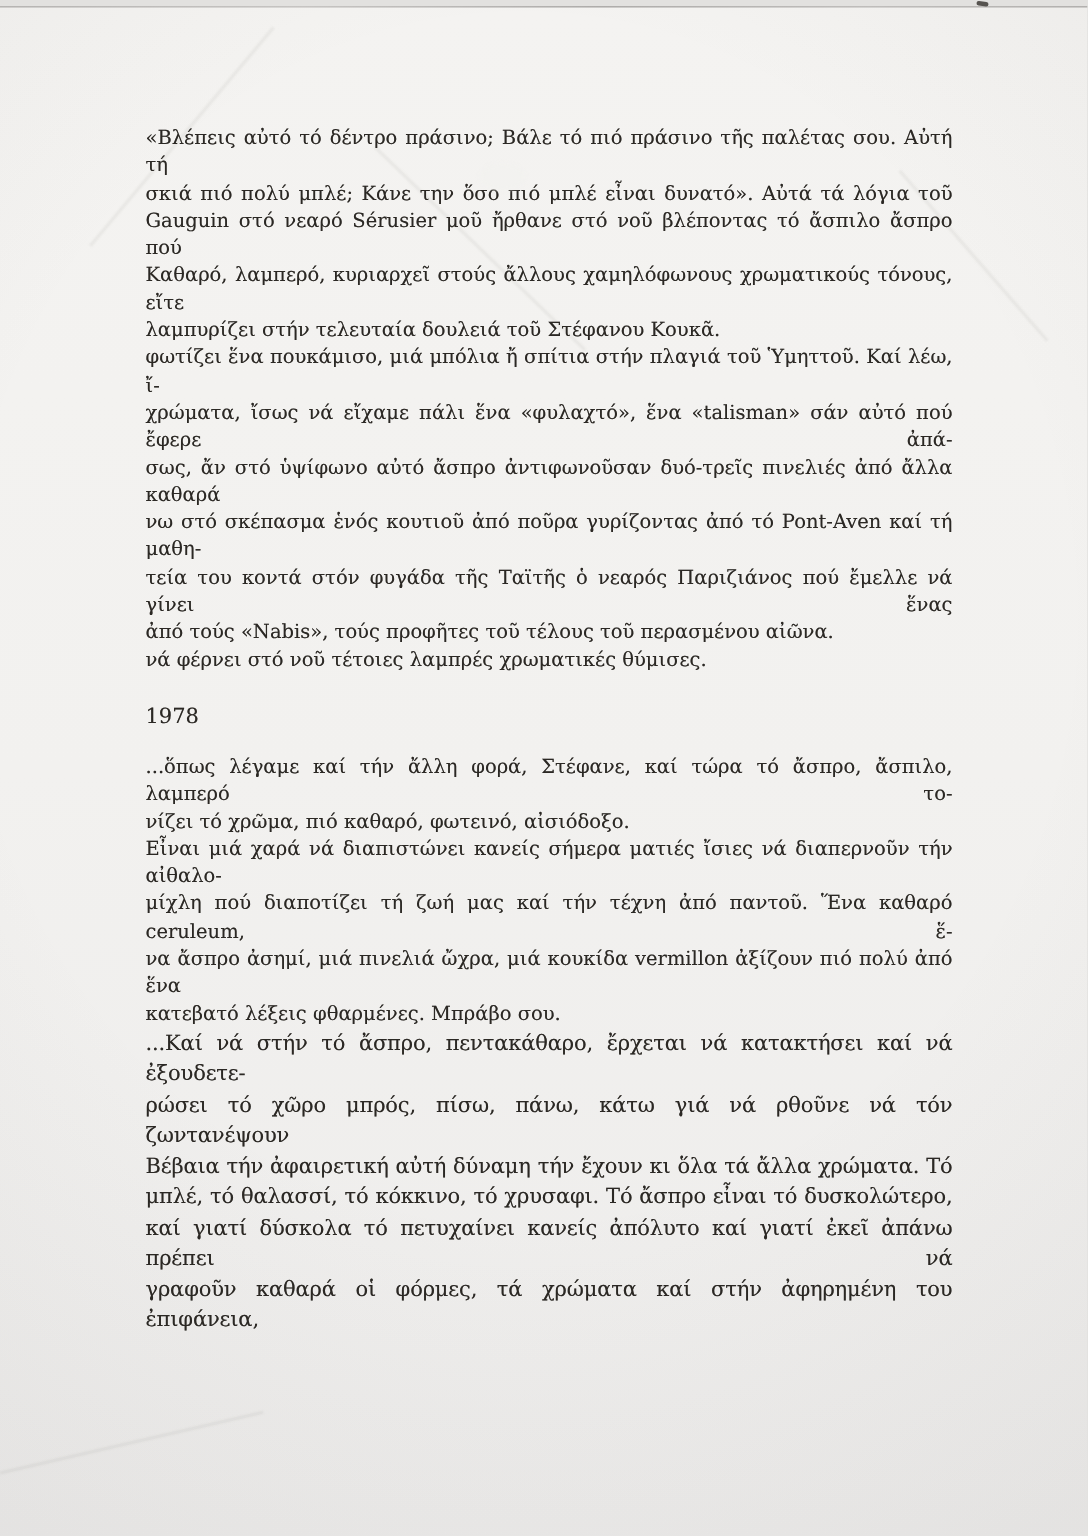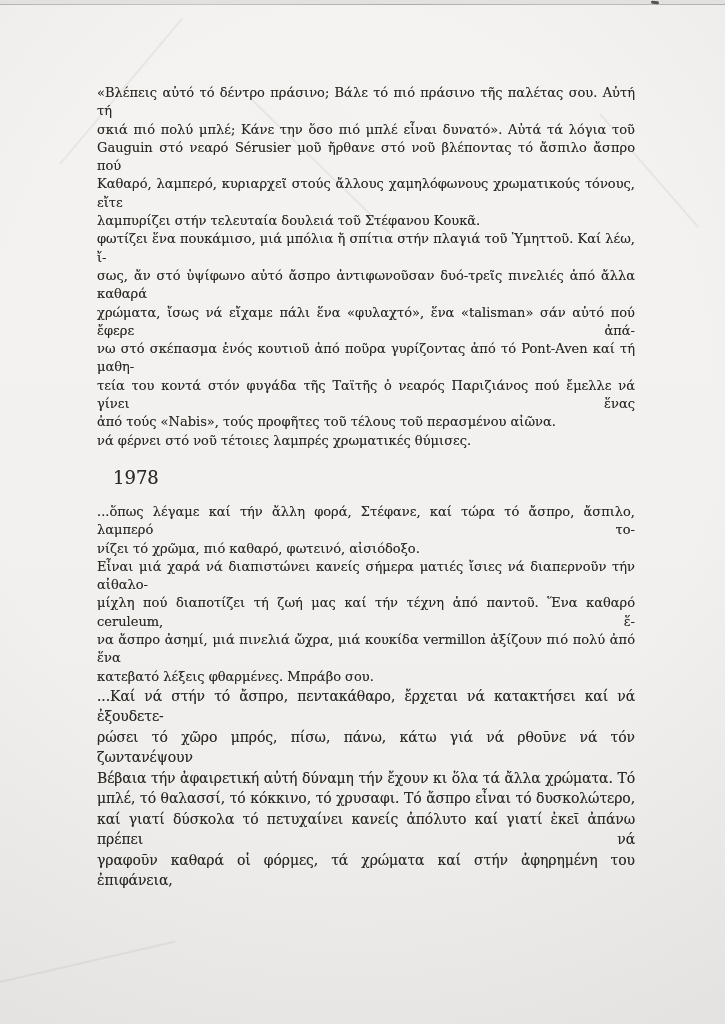--- a/index.html
+++ b/index.html
@@ -42,21 +42,21 @@
   .content {
     position: absolute; left: 97px; top: 84px; width: 538px;
     color: #2b2824;
     text-shadow: 0 0 0.3px rgba(43,40,36,0.45);
   }
   .para { margin: 0; }
   .para.small { font-size: 13px;  line-height: 18.3px; }
   .para.large { font-size: 14px;  line-height: 20.5px; letter-spacing: -0.1px; }
   .line { text-align: justify; text-align-last: justify; }
   .line.short { text-align: left; text-align-last: left; }
-  .year { font-size: 18px; line-height: 18px; margin: 19px 0 16px 16px; }
+  .year { font-size: 14px; line-height: 18px; margin: 19px 0 16px 0; }
   .smudge {
     position: absolute; left: 320px; top: 109px; width: 30px; height: 18px;
     background: rgba(242,241,239,0.68); filter: blur(1.4px); border-radius: 50%;
     pointer-events: none;
   }
 </style>
 </head>
 <body>
 
 <div class="page">
@@ -72,22 +72,22 @@
 
   <div class="content">
     <div id="sections">
         <div class="para small">
           <div class="line">«Βλέπεις αὐτό τό δέντρο πράσινο; Βάλε τό πιό πράσινο τῆς παλέτας σου. Αὐτή τή</div>
           <div class="line">σκιά πιό πολύ μπλέ; Κάνε την ὅσο πιό μπλέ εἶναι δυνατό». Αὐτά τά λόγια τοῦ</div>
           <div class="line">Gauguin στό νεαρό Sérusier μοῦ ἤρθανε στό νοῦ βλέποντας τό ἄσπιλο ἄσπρο πού</div>
           <div class="line">Καθαρό, λαμπερό, κυριαρχεῖ στούς ἄλλους χαμηλόφωνους χρωματικούς τόνους, εἴτε</div>
           <div class="line short">λαμπυρίζει στήν τελευταία δουλειά τοῦ Στέφανου Κουκᾶ.</div>
           <div class="line">φωτίζει ἕνα πουκάμισο, μιά μπόλια ἤ σπίτια στήν πλαγιά τοῦ Ὑμηττοῦ. Καί λέω, ἴ-</div>
+          <div class="line">χρώματα, ἴσως νά εἴχαμε πάλι ἕνα «φυλαχτό», ἕνα «talisman» σάν αὐτό πού ἔφερε ἀπά-</div>
           <div class="line">σως, ἄν στό ὑψίφωνο αὐτό ἄσπρο ἀντιφωνοῦσαν δυό-τρεῖς πινελιές ἀπό ἄλλα καθαρά</div>
-          <div class="line">χρώματα, ἴσως νά εἴχαμε πάλι ἕνα «φυλαχτό», ἕνα «talisman» σάν αὐτό πού ἔφερε ἀπά-</div>
           <div class="line">νω στό σκέπασμα ἑνός κουτιοῦ ἀπό ποῦρα γυρίζοντας ἀπό τό Pont-Aven καί τή μαθη-</div>
           <div class="line">τεία του κοντά στόν φυγάδα τῆς Ταϊτῆς ὁ νεαρός Παριζιάνος πού ἔμελλε νά γίνει ἕνας</div>
           <div class="line short">ἀπό τούς «Nabis», τούς προφῆτες τοῦ τέλους τοῦ περασμένου αἰῶνα.</div>
           <div class="line short">νά φέρνει στό νοῦ τέτοιες λαμπρές χρωματικές θύμισες.</div>
         </div>
         <div class="year">1978</div>
         <div class="para small">
           <div class="line">...ὅπως λέγαμε καί τήν ἄλλη φορά, Στέφανε, καί τώρα τό ἄσπρο, ἄσπιλο, λαμπερό το-</div>
           <div class="line short">νίζει τό χρῶμα, πιό καθαρό, φωτεινό, αἰσιόδοξο.</div>
           <div class="line">Εἶναι μιά χαρά νά διαπιστώνει κανείς σήμερα ματιές ἴσιες νά διαπερνοῦν τήν αἰθαλο-</div>

